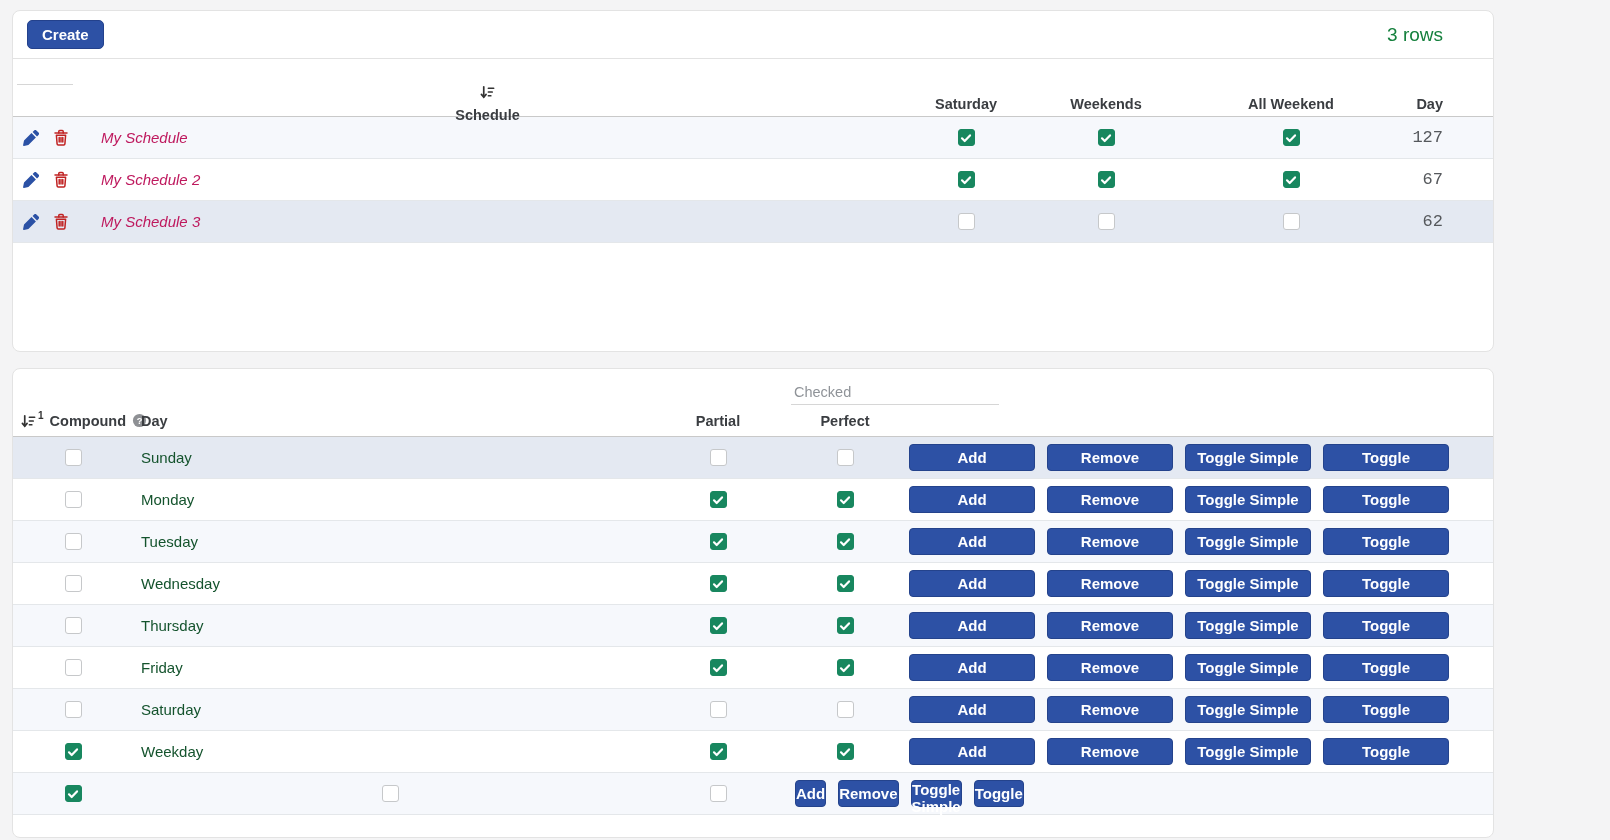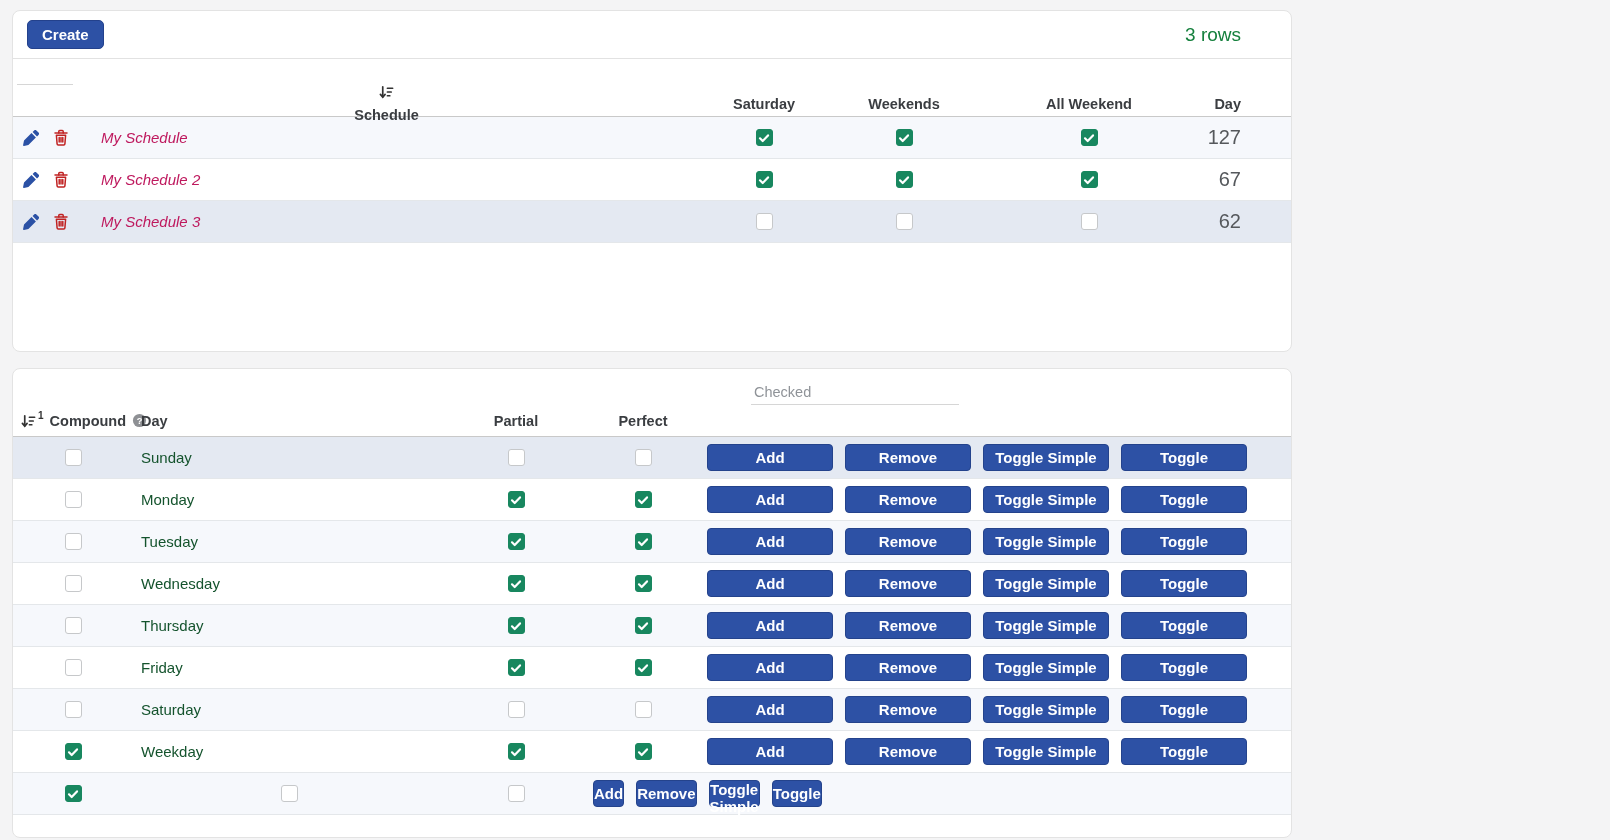--- a/index.html
+++ b/index.html
@@ -1,19 +1,19 @@
 <!DOCTYPE html>
 <html><head>
 <meta charset="utf-8">
 <style>
   * { margin:0; padding:0; box-sizing:border-box; }
   html,body { width:1610px; height:840px; overflow:hidden; background:#f4f4f5;
               font-family:"Liberation Sans", sans-serif; color:#4c4c4c; }
 
-  .card { position:absolute; left:12px; width:1280px; background:#fff;
+  .card { position:absolute; left:12px; width:1482px; background:#fff;
           border:1px solid #e3e3e3; border-radius:8px; overflow:hidden; }
   #schedules-panel { top:10px; height:342px; }
   #days-panel { top:368px; height:470px; }
 
   
   .toolbar { height:48px; display:flex; align-items:center; padding:0 14px;
              border-bottom:1px solid #e2e2e2; }
   .btn-create { background:#2d51a5; border:1px solid #23418c; color:#fff;
                 font-weight:700; font-size:15px; font-family:inherit;
                 padding:5px 14px; border-radius:5px; cursor:pointer; }
@@ -21,21 +21,21 @@
   .row-count { color:#15803d; font-size:19px; padding-right:36px; }
 
   
   .thead-groups { position:relative; }
   #schedules-panel .thead-groups { height:26px; }
   #days-panel .thead-groups { height:36px; }
   .group-block { position:absolute; bottom:0; border-bottom:1px solid #d6d6d6;
                  color:#8f9398; font-size:14.5px; padding-bottom:4px; }
   .group-runs-on { left:823px; width:580px; padding-left:12px; }
   .group-icons-underline { left:4px; width:56px; height:10px; }
-  .group-checked { left:738px; width:208px; padding-left:3px; }
+  .group-checked { left:778px; width:208px; padding-left:3px; }
 
   
   .thead-cols { height:32px; display:grid; align-items:center;
                 border-bottom:1px solid #c9c9c9; font-weight:700;
                 font-size:14.5px; color:#3a3d41; }
   #schedules-panel .thead-cols,
   #schedules-panel .trow { grid-template-columns:63px 1fr 140px 140px 230px 87px; }
   #days-panel .thead-cols,
   #days-panel .trow { grid-template-columns:120px 1fr 140px 114px 591px; }
 
@@ -52,21 +52,21 @@
   .trow { display:grid; height:42px; align-items:center;
           border-bottom:1px solid #e4e7ea; background:#fff; font-size:15px; }
   .trow.striped { background:#f6f8fc; }
   .trow.selected { background:#e4e9f2; }
 
   .cell-icons { display:flex; align-items:center; gap:14px; padding-left:10px; }
   .icon-btn { display:inline-flex; cursor:pointer; }
   .cell-name { padding-left:25px; color:#be185d;font-style:italic; }
   .cell-dayname { padding-left:8px; color:#14532d; }
   .cell-center { display:flex; justify-content:center; }
-  .cell-num { text-align:right; padding-right:50px; color:#55585c; font-size:20px; }
+  .cell-num { text-align:right; padding-right:50px; color:#55585c; font-size:17px;font-family:Liberation Mono, monospace; }
 
   
   .cb { width:17px; height:17px; border-radius:3px; background:#fff;
         border:1px solid #c6c8ca; display:inline-flex; align-items:center;
         justify-content:center; cursor:pointer; }
   .cb svg { visibility:hidden; }
   .cb.checked { background:#18875f; border-color:#18875f; }
   .cb.checked svg { visibility:visible; }
 
   

